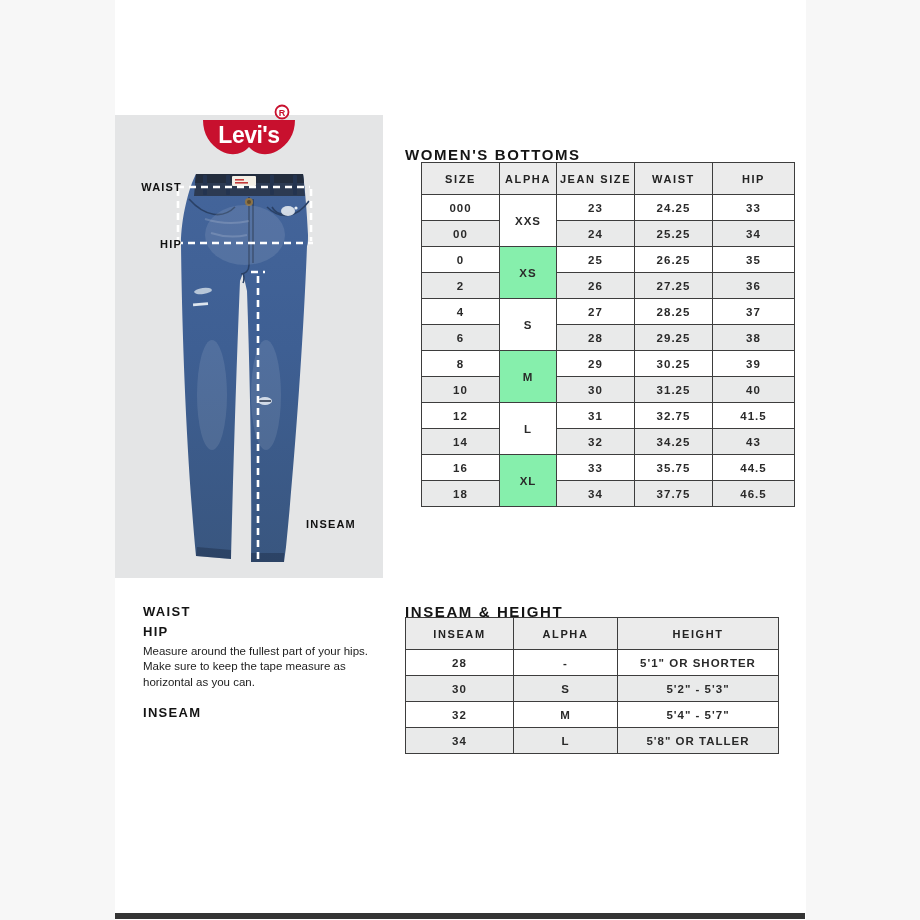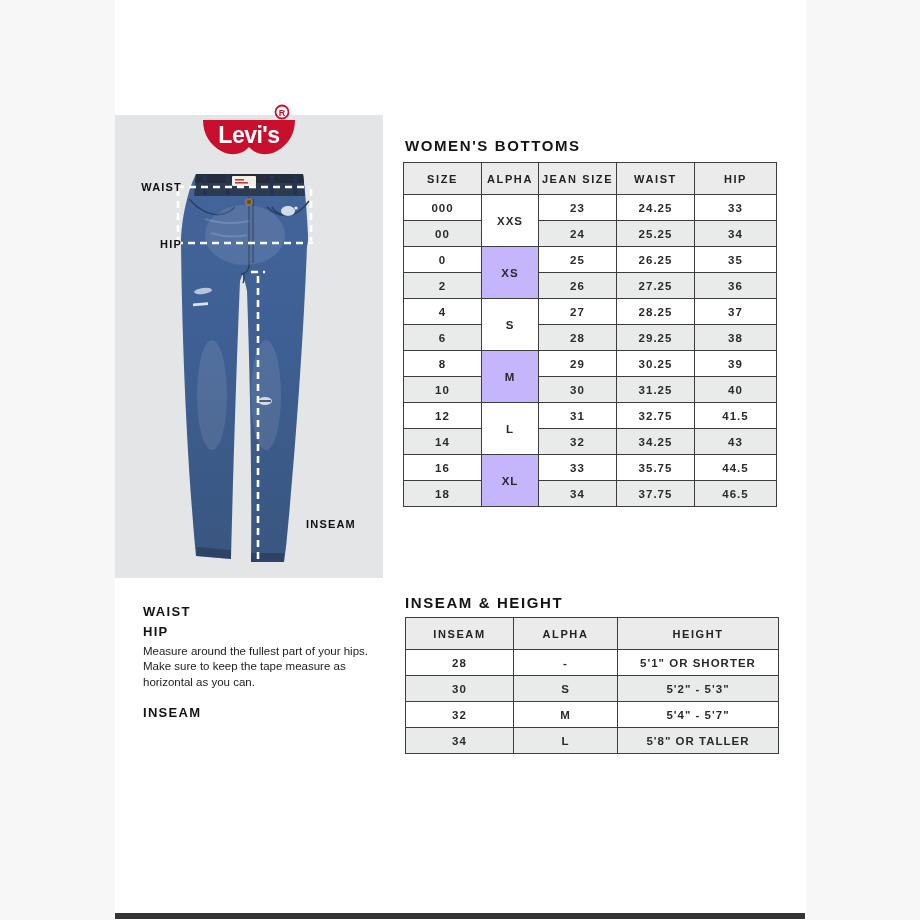--- a/index.html
+++ b/index.html
@@ -11,38 +11,38 @@
   .side-strip{top:0;height:920px;background:#f7f7f7;}
   .panel{left:115px;top:115px;width:268px;height:463px;background:#e4e5e6;}
   .logo-wrap{left:198px;top:102px;width:100px;height:62px;}
   .measure-label{
     font-size:11px;font-weight:bold;letter-spacing:1.2px;color:#111;
   }
   .lbl-waist{left:118px;width:64px;top:181px;text-align:right;}
   .lbl-hip{left:118px;width:64px;top:238px;text-align:right;}
   .lbl-inseam{left:306px;top:518px;}
   .section-title{
-    font-size:15px;font-weight:bold;letter-spacing:1.6px;color:#141414;white-space:nowrap;
+    font-size:15px;font-weight:bold;letter-spacing:1.6px;color:#141414;white-space:nowrap;margin-top:9px;
   }
   .title-bottoms{left:405px;top:137px;}
   .title-inseam{left:405px;top:594px;}
   table{border-collapse:collapse;table-layout:fixed;background:#fff;}
-  .tbl1{left:403px;top:162px;width:373px;}
+  .tbl1{left:421px;top:162px;width:373px;}
   .tbl2{left:405px;top:617px;width:373px;}
   td,th{
     border:1px solid #3d3d3d;text-align:center;vertical-align:middle;
     font-family:"Liberation Sans",sans-serif;
     font-weight:bold;font-size:11.5px;letter-spacing:1px;color:#2a2a2a;padding:0;
   }
   th{background:#ebebeb;font-size:11px;letter-spacing:1.6px;color:#222;}
   tbody tr{height:26px;}
   thead tr{height:32px;}
   tr.shade td{background:#e9eaea;}
   td.alpha-w{background:#ffffff;}
-  td.alpha-g{background:#c4b5fd;}
+  td.alpha-g{background:#86efac;}
   .c1a{width:78px}.c2a{width:57px}.c3a{width:78px}.c4a{width:78px}.c5a{width:82px}
   .c1b{width:108px}.c2b{width:104px}.c3b{width:161px}
   .instructions{left:143px;top:604px;width:255px;}
   .instr-heading{
     font-size:13px;font-weight:bold;letter-spacing:1.3px;color:#131313;margin:0 0 5px 0;
   }
   .instr-text{
     font-size:11.5px;line-height:1.34;color:#1c1c1c;margin:0 0 15px 0;
   }
   .bottom-bar{left:115px;top:913px;width:690px;height:6px;background:#343434;}

